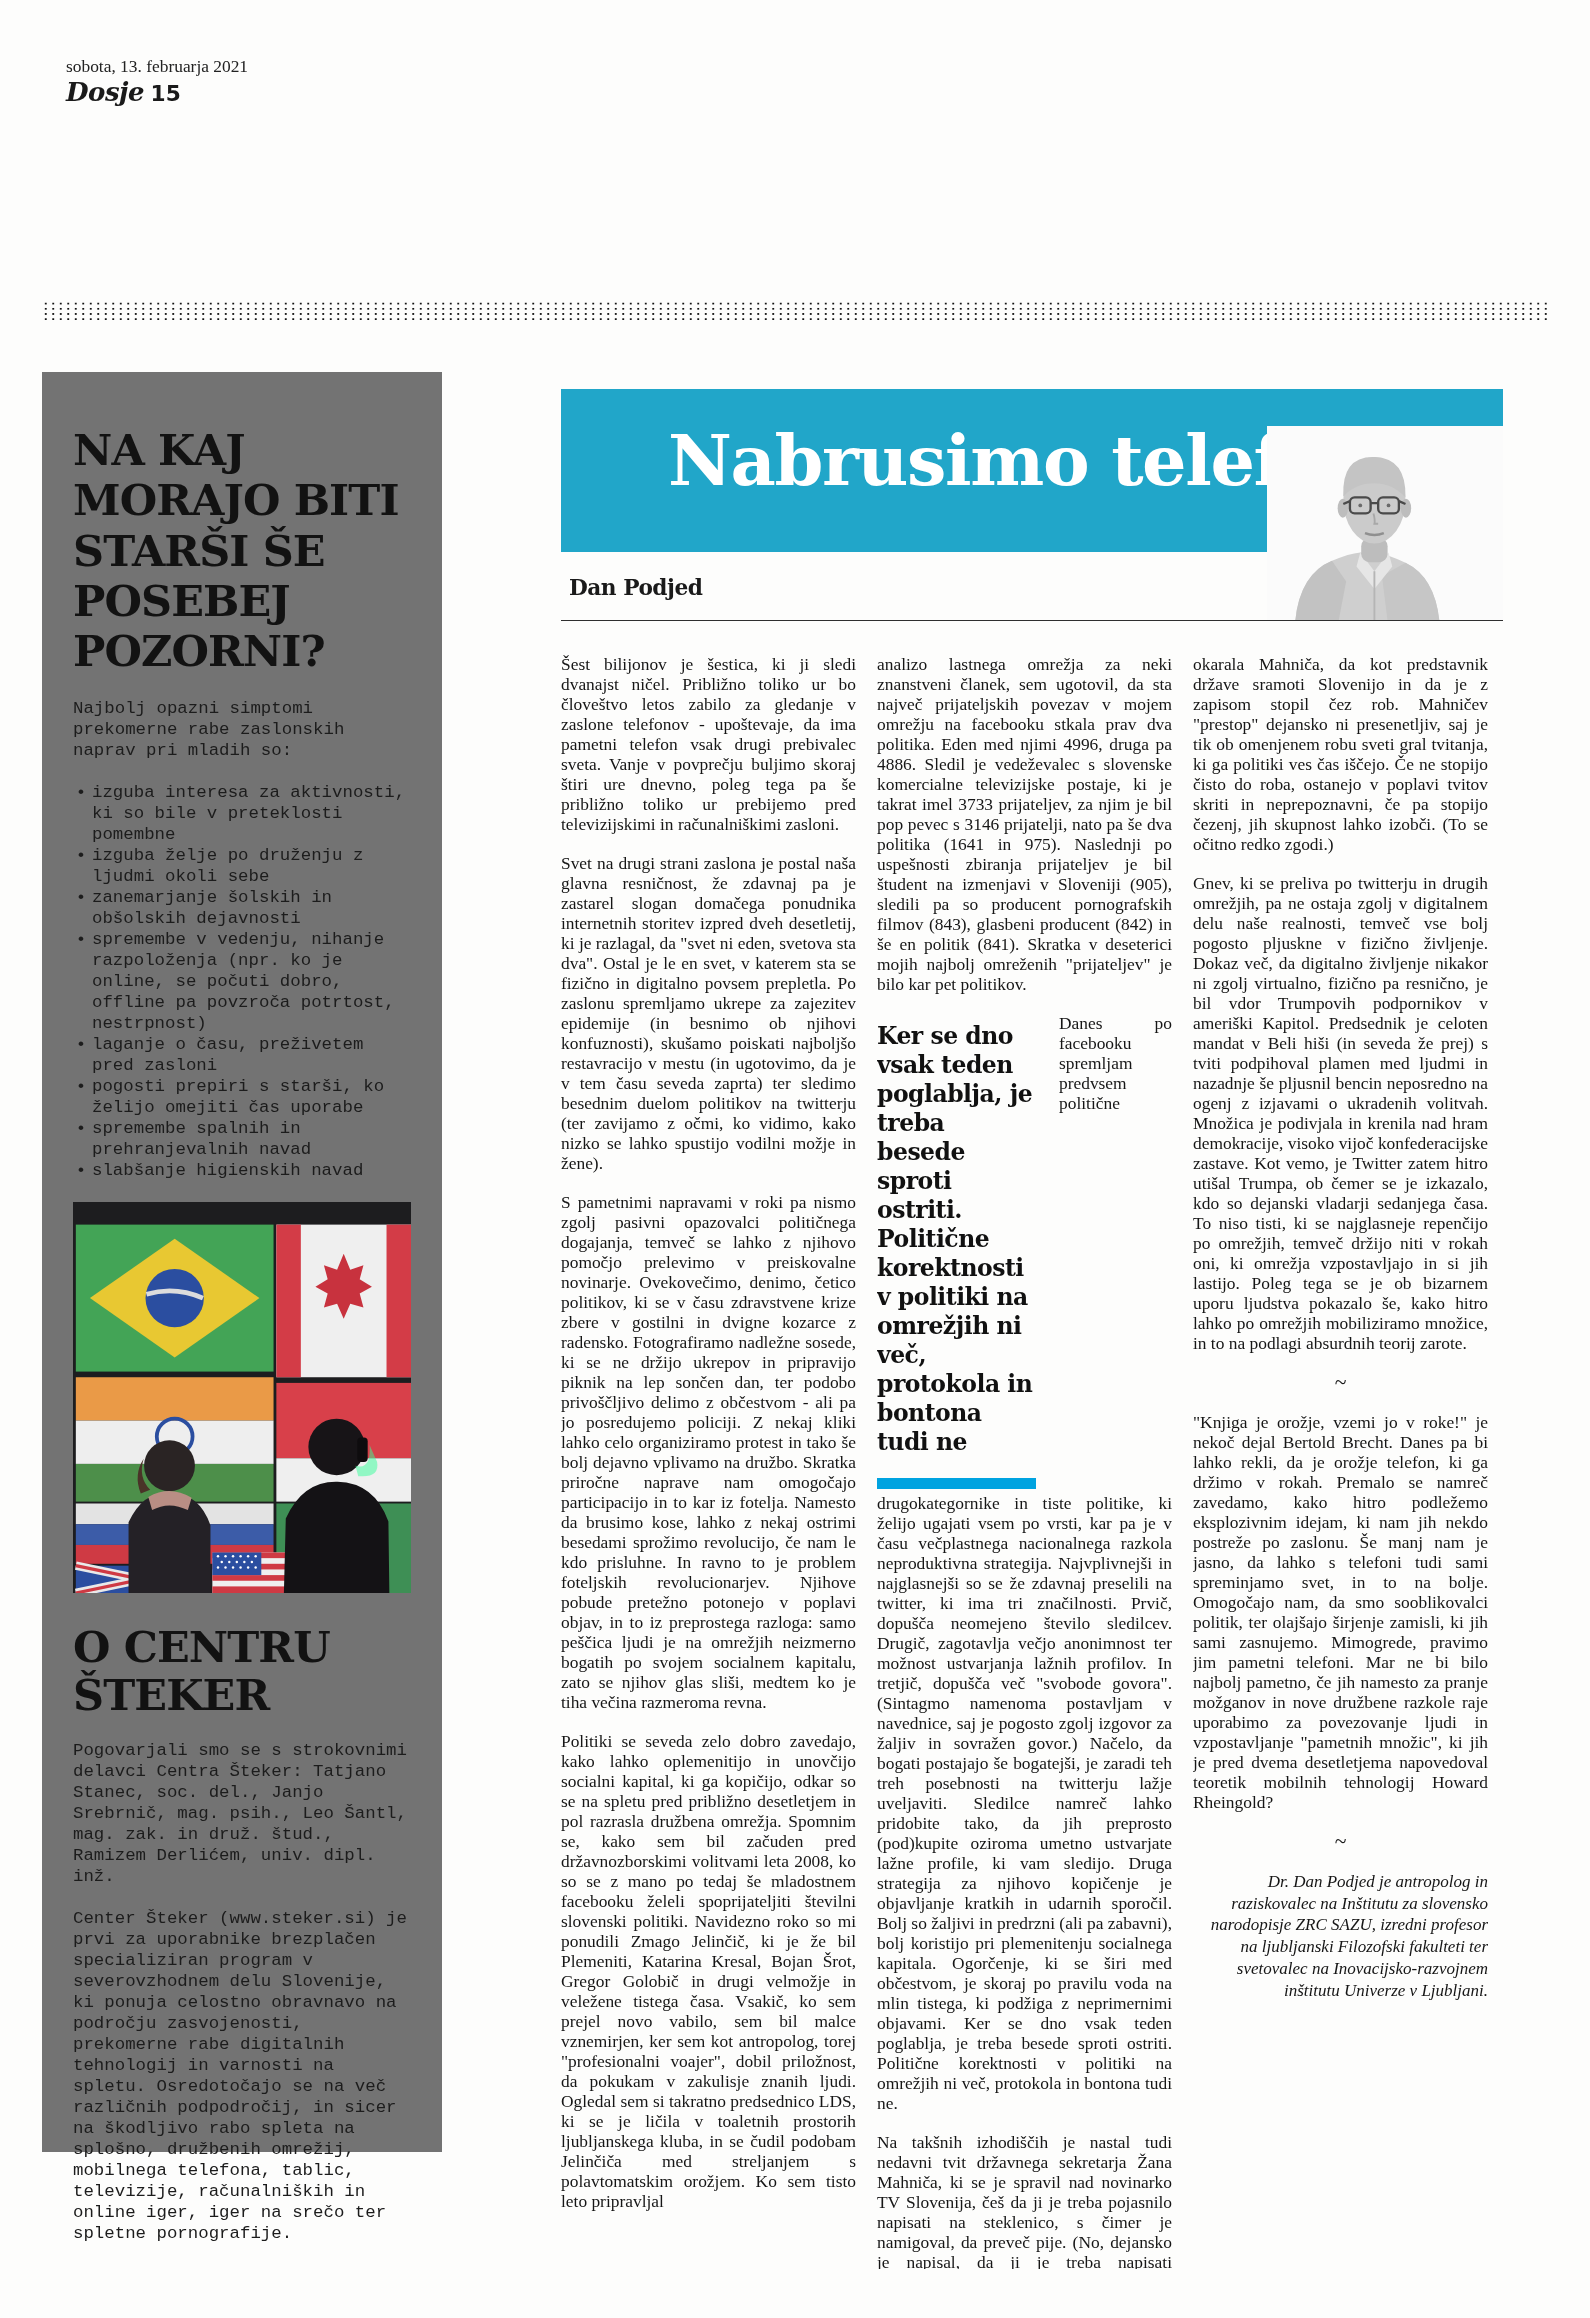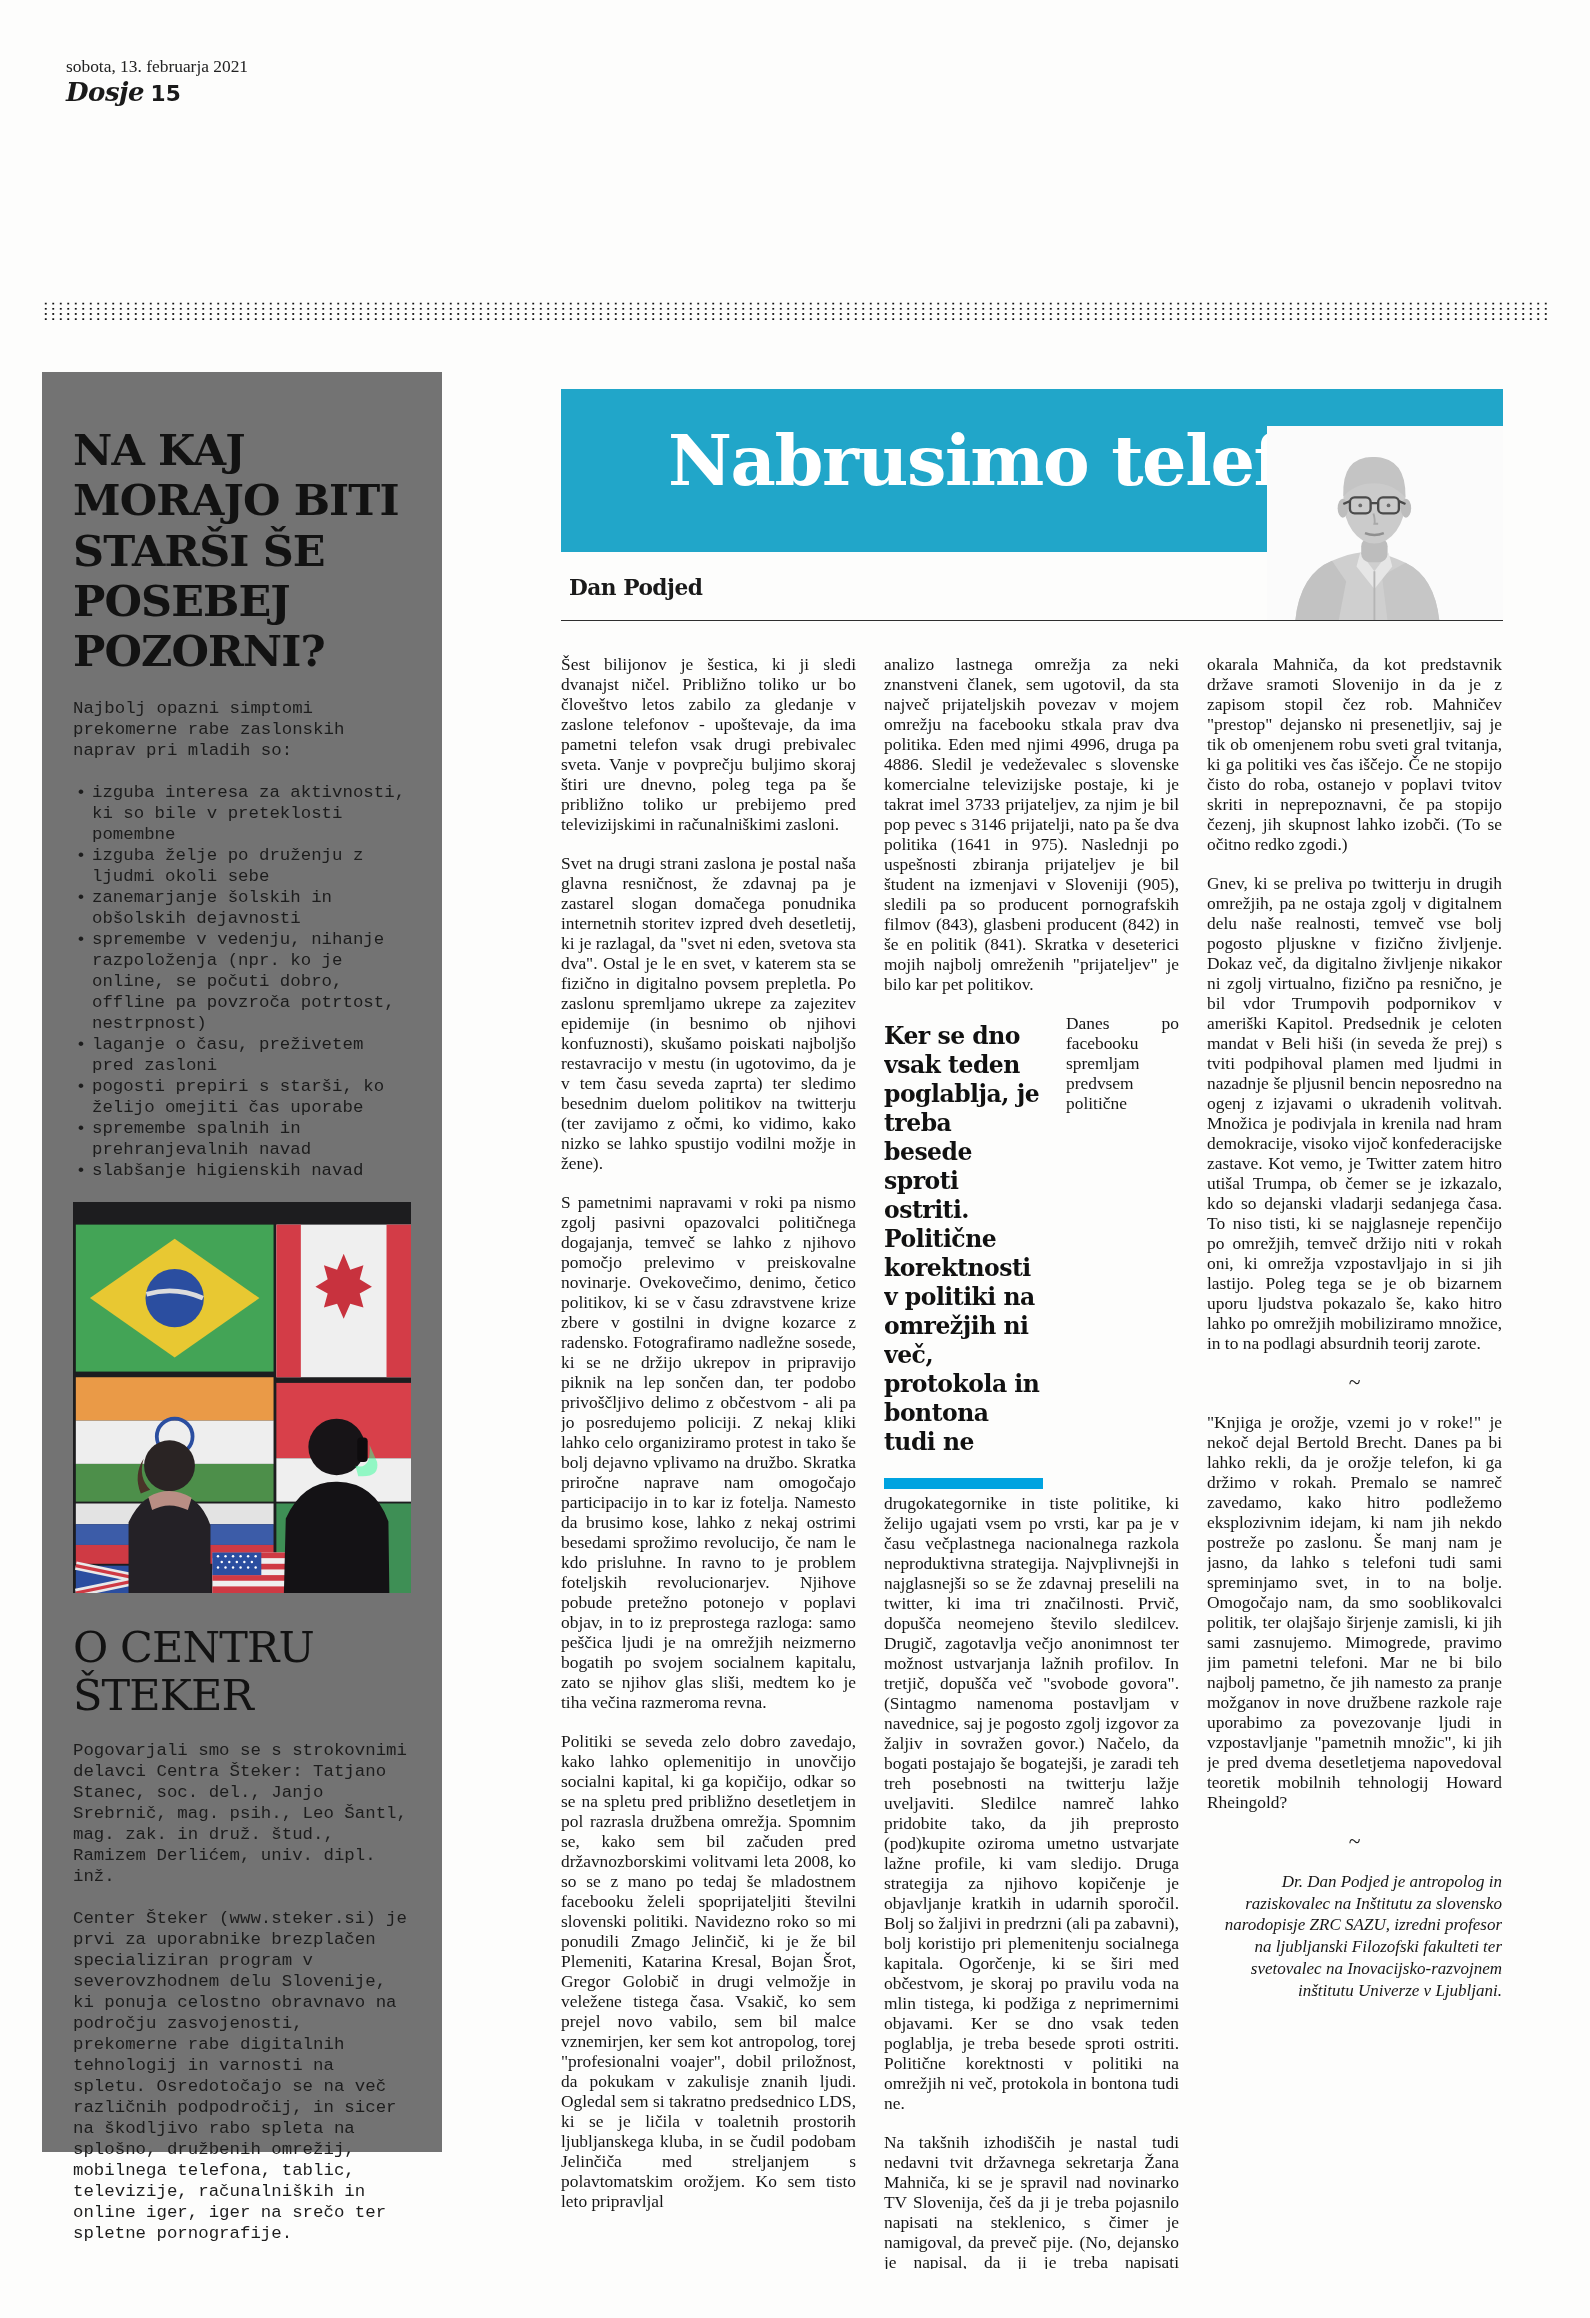--- a/index.html
+++ b/index.html
@@ -16,40 +16,40 @@
   
   .dotted{position:absolute;left:42px;top:301px;width:1507px;height:21px;
     background-image:radial-gradient(ellipse 1.3px 1.8px at center,#141414 58%,transparent 62%);
     background-size:7.5px 5.2px;background-position:0 0;}
 
   
   .sidebar{position:absolute;left:42px;top:372px;width:400px;height:1780px;background:#737373;
            box-sizing:border-box;padding:53px 29px 0 31px;}
   .sb-h{font-family:"DejaVu Serif",serif;font-weight:bold;font-size:43px;line-height:1.17;
         letter-spacing:-0.9px;color:#121212;margin:0 0 21.7px 0;}
-  .sb-h2{font-family:"DejaVu Serif",serif;font-weight:normal;font-size:43px;line-height:1.12;
+  .sb-h2{font-family:"DejaVu Serif",serif;font-weight:bold;font-size:43px;line-height:1.12;
         letter-spacing:-0.9px;color:#121212;margin:30px 0 21px 0;}
   .sb-txt{font-family:Liberation Mono, monospace;font-size:17.4px;line-height:21px;color:#1c1c1c;}
   .sb-txt p{margin:0 0 21px 0;}
   .sb-list{list-style:none;margin:0 0 21px 0;padding:0;}
   .sb-list li{padding-left:19px;position:relative;margin:0;}
   .sb-list li::before{content:"•";position:absolute;left:2.8px;top:0;}
   .sb-photo{display:block;width:338px;height:391px;margin:2.8px 0 19px 0;}
 
   
   .main{position:absolute;left:561px;top:389px;width:942px;}
   .banner{position:absolute;left:0;top:0;width:942px;height:163px;background:#21a6c9;}
   .headline{position:absolute;left:107px;top:30px;margin:0;color:#ffffff;
             font-family:"DejaVu Serif",serif;font-weight:bold;font-size:70px;letter-spacing:-1.4px;white-space:nowrap;}
   .portrait{position:absolute;left:706px;top:37px;width:236px;height:195px;background:#ffffff;}
   .byline{position:absolute;left:0;top:178px;margin:8px;font-family:"DejaVu Serif",serif;
           font-weight:bold;font-size:21.7px;letter-spacing:-0.5px;}
   .rule{position:absolute;left:0;top:231px;width:942px;height:1.4px;background:#2f2f2f;}
 
-  .cols{position:absolute;left:0;top:265px;width:942px;height:1615px;display:flex;gap:28px;}
+  .cols{position:absolute;left:0;top:265px;width:942px;height:1615px;display:flex;gap:21px;}
   .col{width:295px;height:1615px;overflow:hidden;font-size:17.4px;line-height:20px;text-align:justify;color:#161616;}
   .col p{margin:0 0 19px 0;}
   .quote-float{float:left;width:162px;margin:8.5px 20px 4.7px 0;}
   .quote{font-family:"DejaVu Serif",serif;font-weight:bold;font-size:23.5px;line-height:29px;
          text-align:left;letter-spacing:-0.5px;color:#111;}
   .quote-bar{width:159px;height:11.3px;background:#00a3e0;margin-top:21px;}
   .sep{ text-align:center;font-size:21.7px;margin:6.6px 0 20px 0 !important;}
   .bio{font-style:italic;text-align:right;font-size:17px;line-height:21.7px;}
 </style>
 </head>

